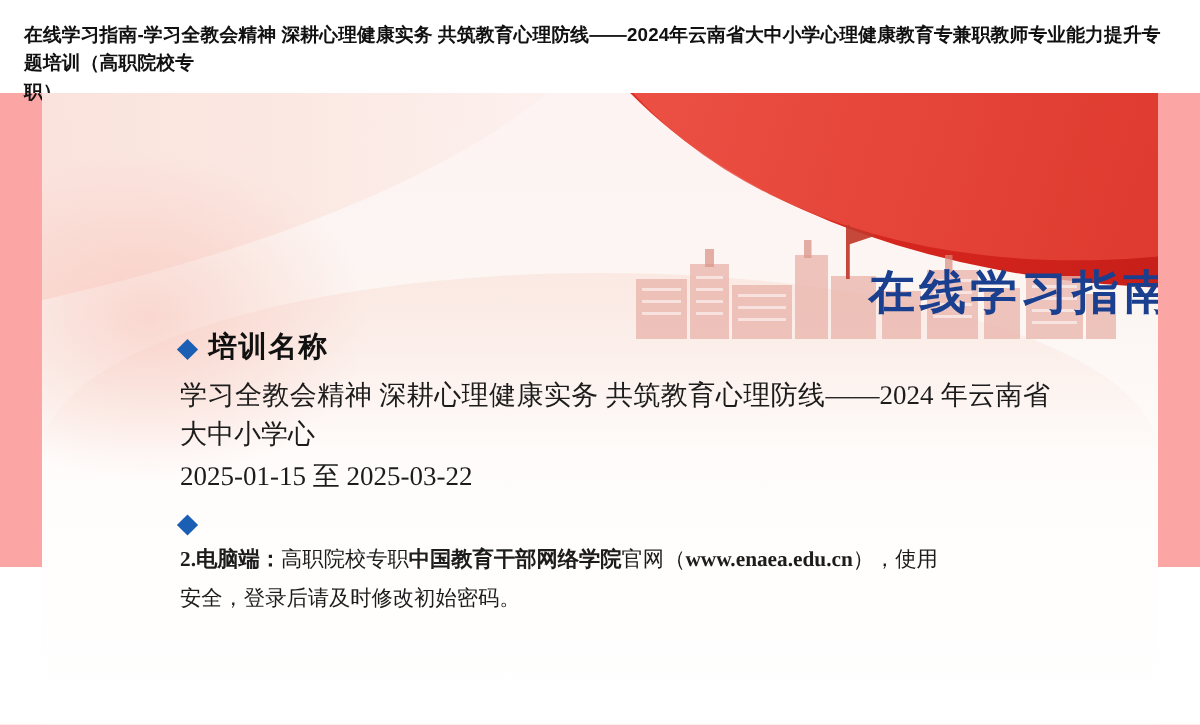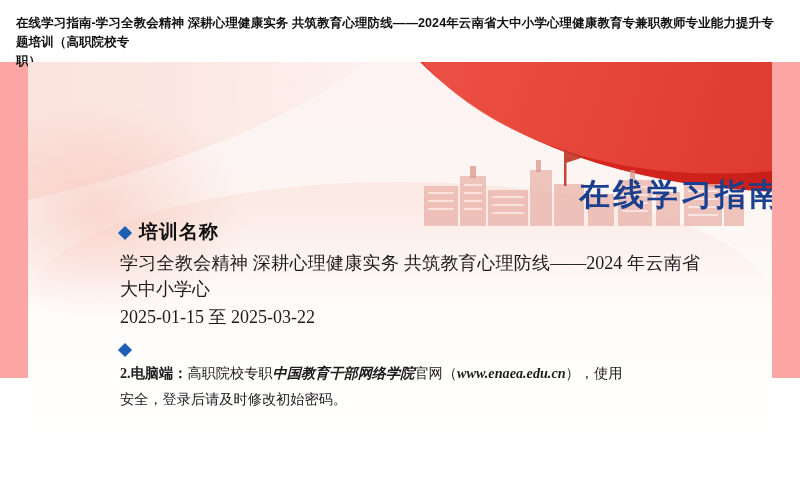--- a/index.html
+++ b/index.html
@@ -159,21 +159,21 @@
     letter-spacing: 1px;
   }
   .para {
     font-family: Liberation Serif, serif;
     font-size: 18px;
     line-height: 26px;
     color: #1c1c1c;
     margin: 2px 0 0 0;
     text-align: justify;
   }
-  .bold { font-weight: bold; font-style: italic; }
+  .bold { font-weight: bold; }
   .strong-lead { font-weight: bold; }
   .para-dense {
     font-family: "Liberation Serif", serif;
     font-size: 14.2px;
     line-height: 25px;
     margin: 1px 0 0 0;
     text-align: justify;
   }
 </style>
 </head>

